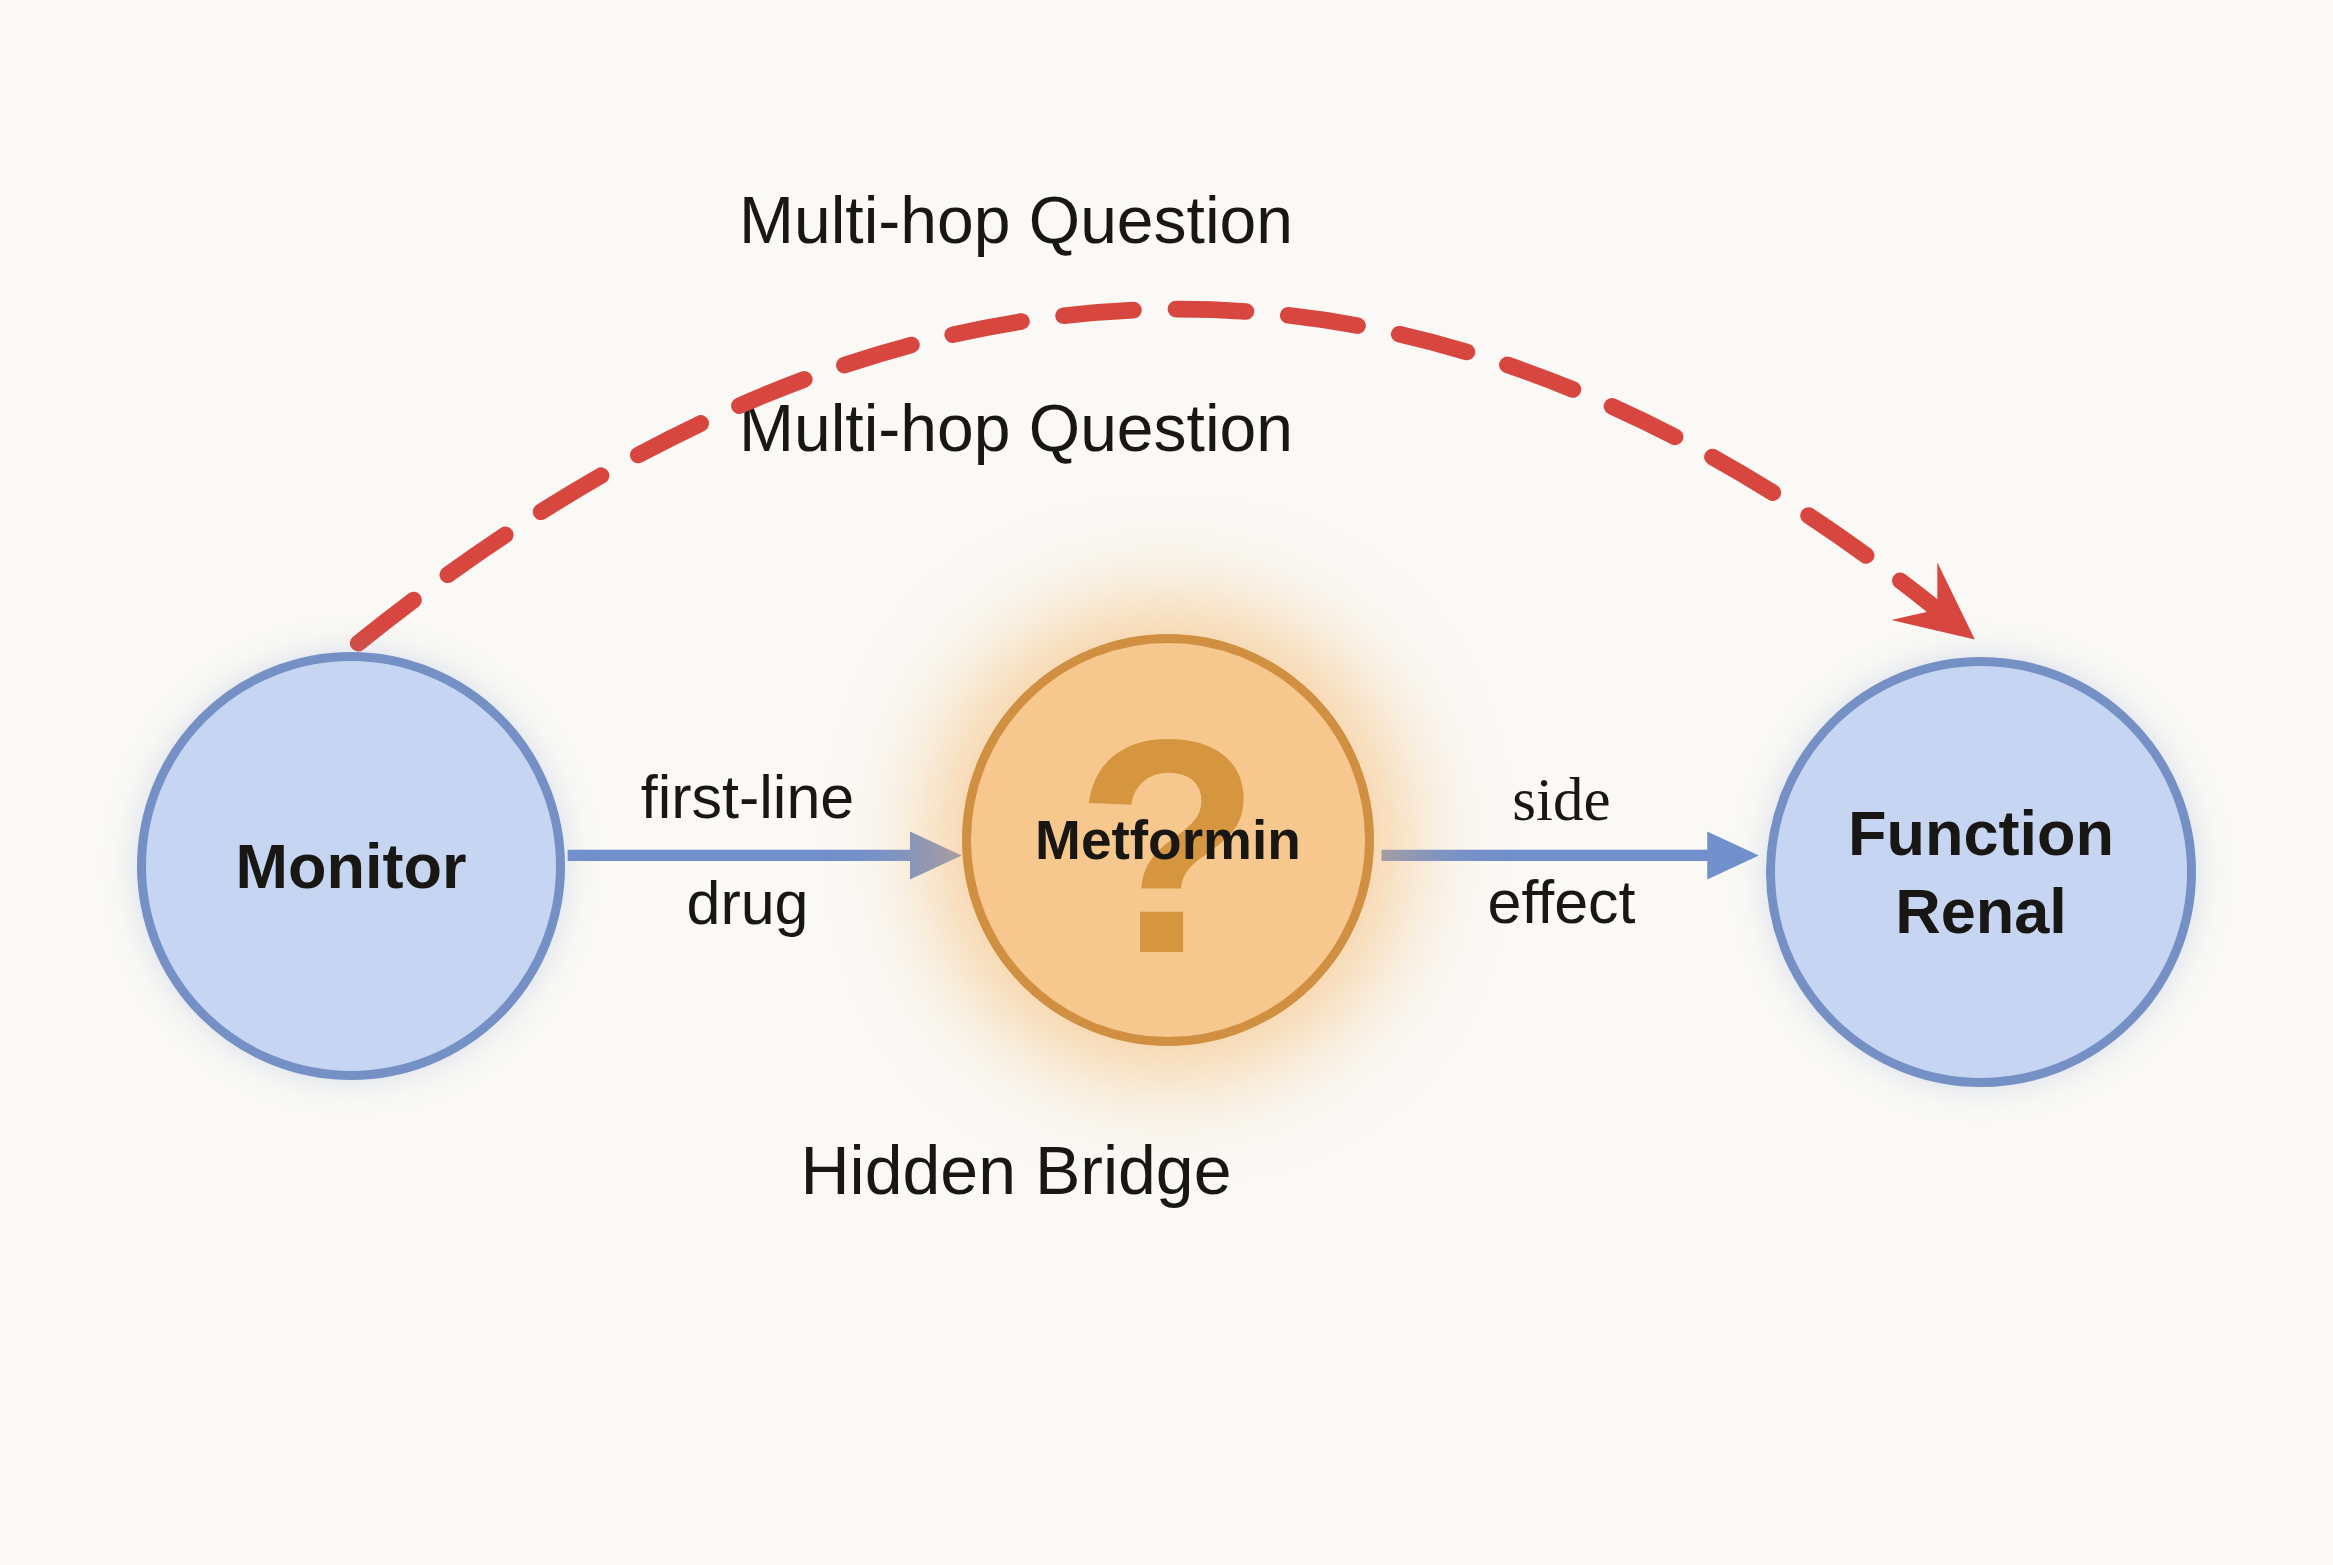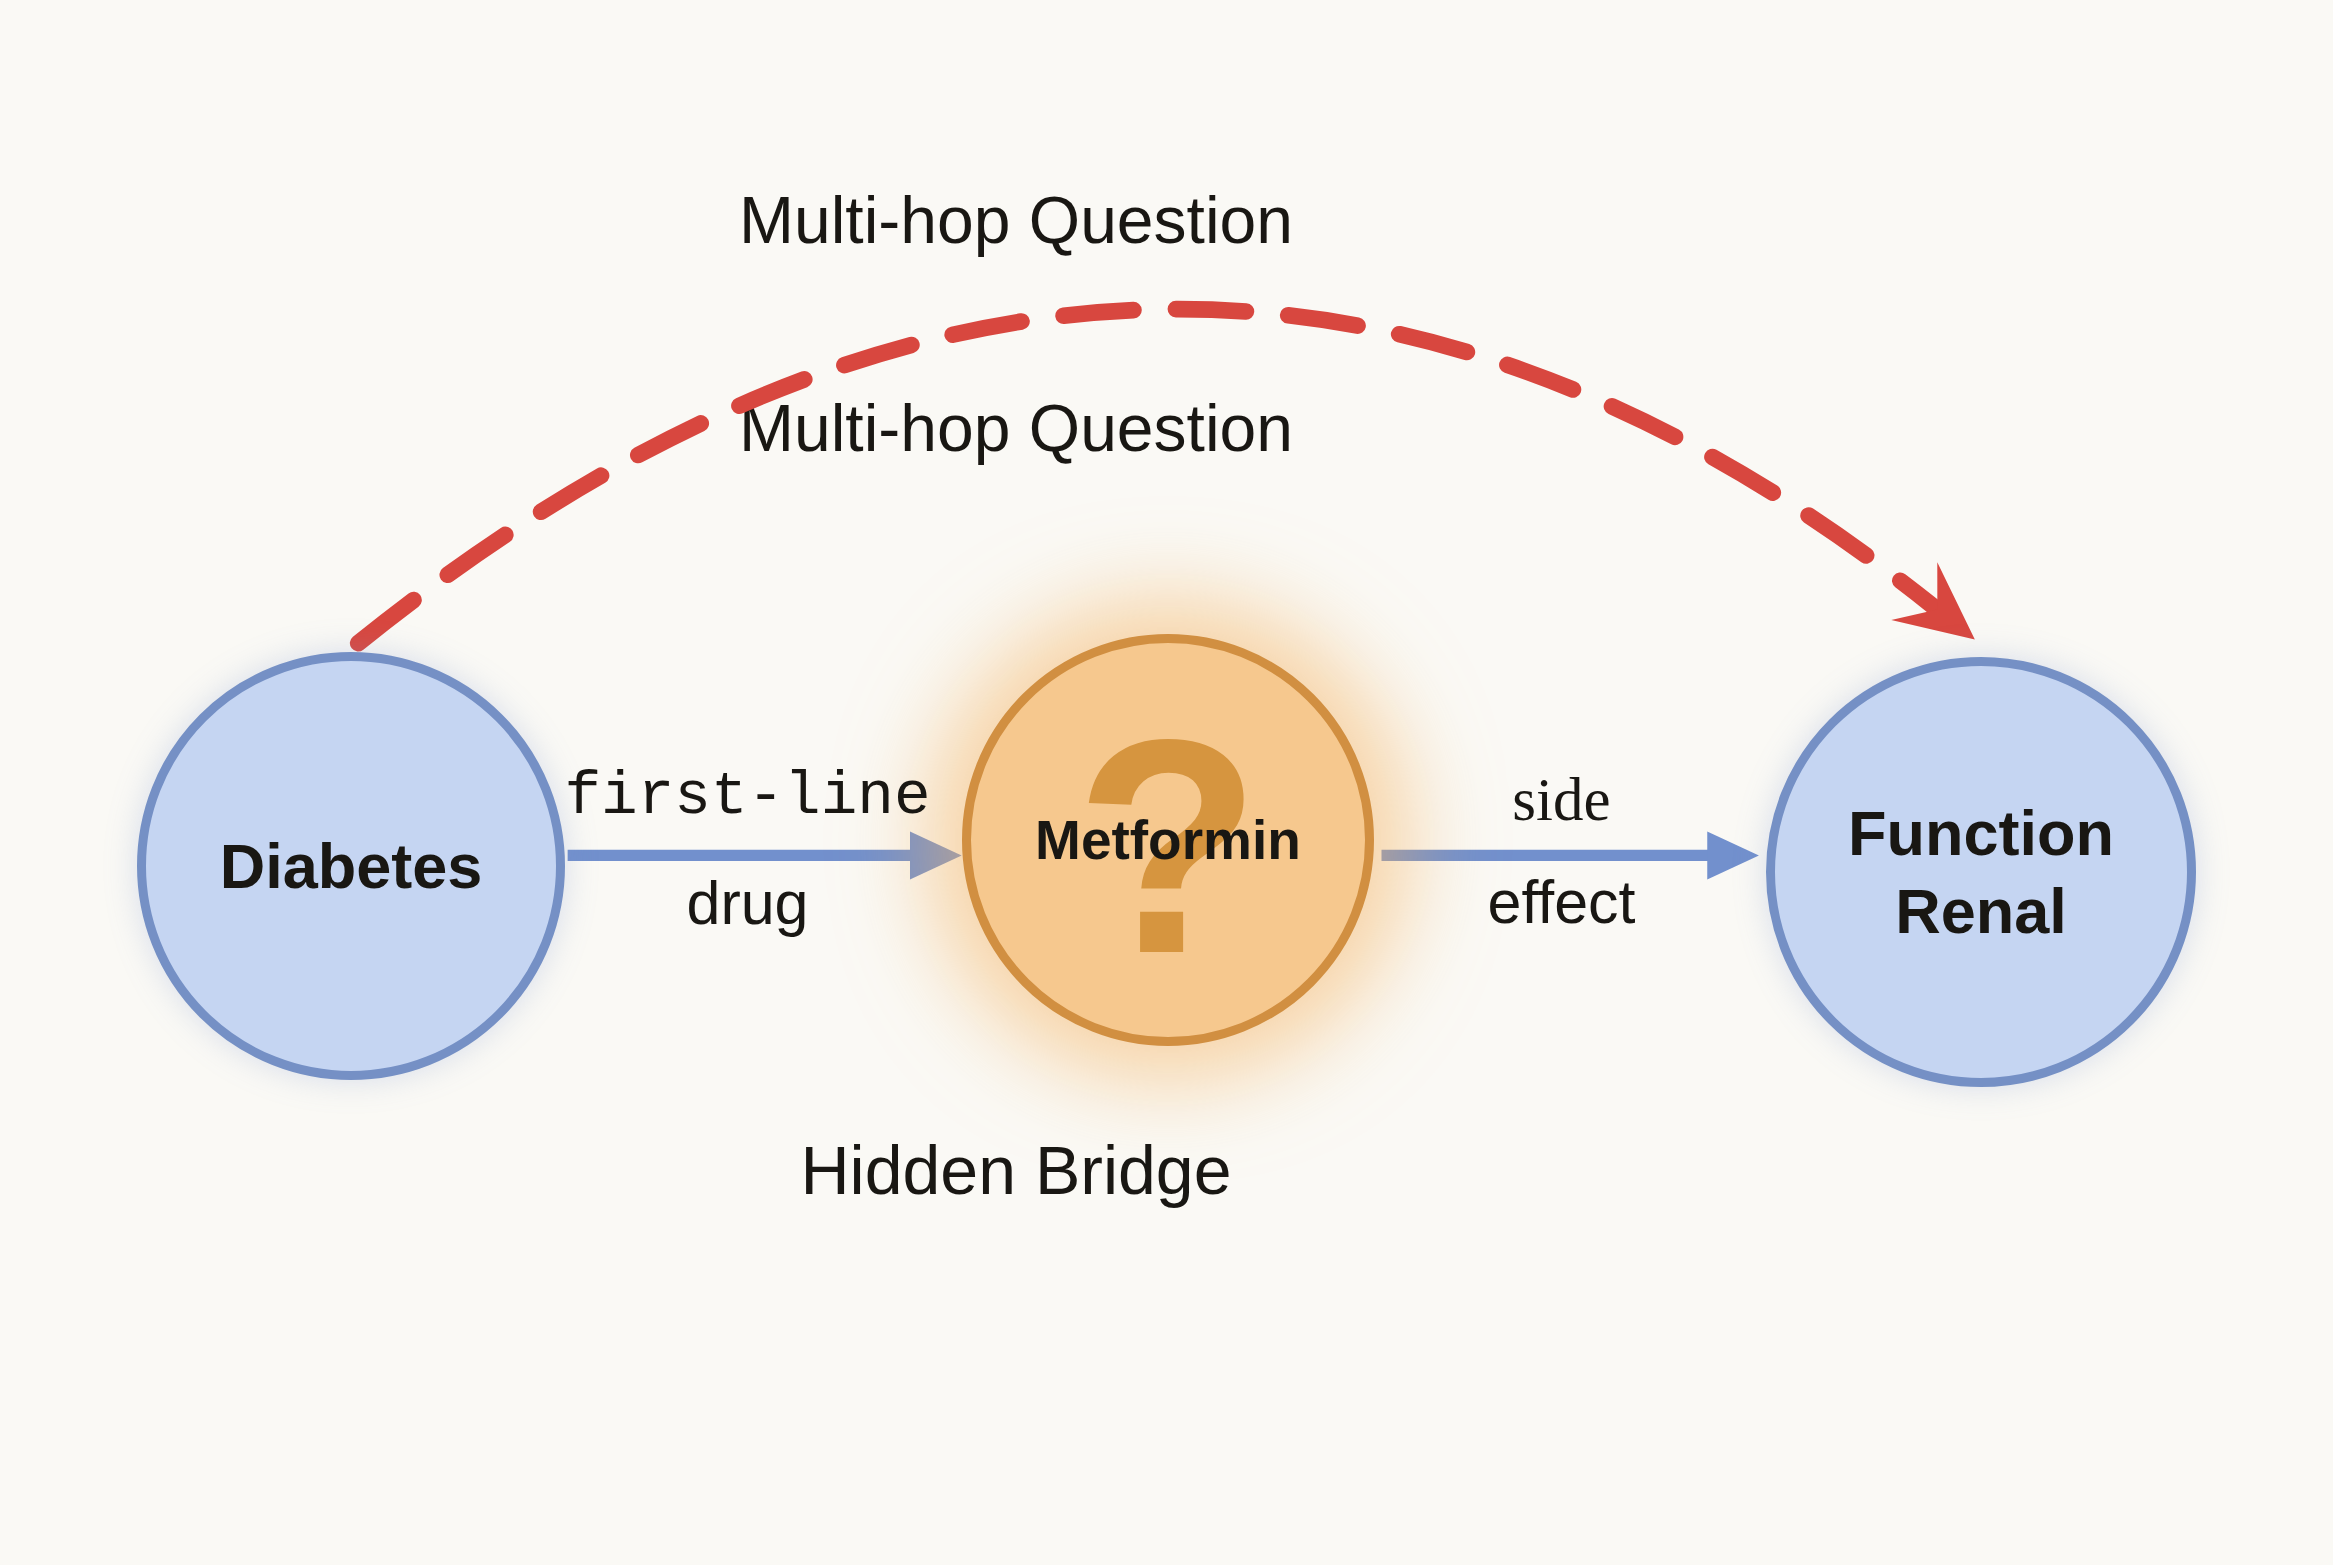--- a/index.html
+++ b/index.html
@@ -105,37 +105,37 @@
 
     <line x1="615" y1="927" x2="992" y2="927" stroke-width="12" style="stroke:var(--arrow-blue);"></line>
     <polygon points="1042,927 986,901 986,953" style="fill:var(--arrow-blue);"></polygon>
 
     <line x1="1497" y1="927" x2="1856" y2="927" stroke-width="12" style="stroke:var(--arrow-blue);"></line>
     <polygon points="1906,927 1850,901 1850,953" style="fill:var(--arrow-blue);"></polygon>
   </svg>
 
   <div class="node blue" style="left:137px;top:652px;width:428px;height:428px;">
     <div class="node-label">
-      <span class="line">Diabetes</span>
+      <span class="line">Monitor</span>
     </div>
   </div>
 
   <div class="node orange" style="left:962px;top:634px;width:412px;height:412px;">
     <div class="watermark">?</div>
     <div class="node-label" style="font-size:55px;">Metformin</div>
   </div>
 
   <div class="node blue" style="left:1766px;top:657px;width:430px;height:430px;">
     <div class="node-label">
       <span class="line">Function</span>
       <span class="line">Renal</span>
     </div>
   </div>
 
-  <div class="edge-label" style="left:517px;top:760px;font-family:Liberation Mono, monospace;">first-line</div>
+  <div class="edge-label" style="left:517px;top:760px;">first-line</div>
   <div class="edge-label" style="left:517px;top:866px;">drug</div>
 
   <div class="edge-label" style="left:1331px;top:763px;font-family:Liberation Serif, serif;">side</div>
   <div class="edge-label" style="left:1331px;top:865px;">effect</div>
 
   <div class="big-label" style="top:1131px;font-size:68px;">Hidden Bridge</div>
 
 </div>
 
 

